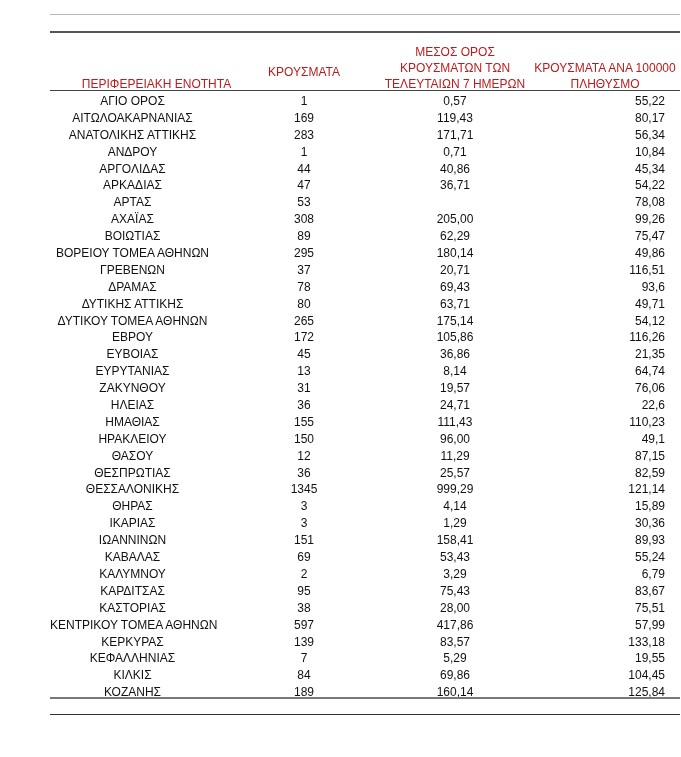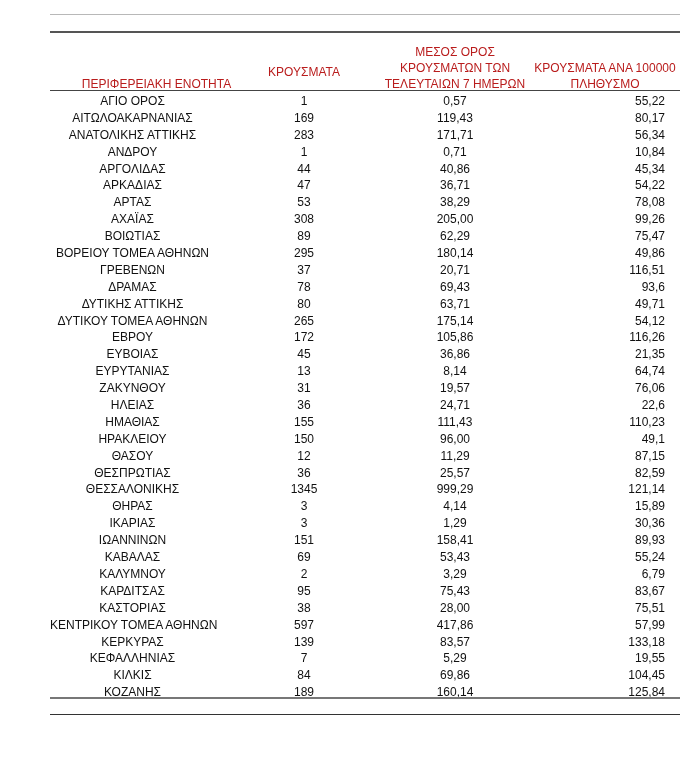--- a/index.html
+++ b/index.html
@@ -83,21 +83,20 @@
     </div>
     <div class="row">
       <div class="cell c-region">ΑΡΚΑΔΙΑΣ</div>
       <div class="cell c-cases">47</div>
       <div class="cell c-avg">36,71</div>
       <div class="cell c-per100k">54,22</div>
     </div>
     <div class="row">
       <div class="cell c-region">ΑΡΤΑΣ</div>
       <div class="cell c-cases">53</div>
-      <div class="cell c-avg">38,29</div>
       <div class="cell c-per100k">78,08</div>
     </div>
     <div class="row">
       <div class="cell c-region">ΑΧΑΪΑΣ</div>
       <div class="cell c-cases">308</div>
       <div class="cell c-avg">205,00</div>
       <div class="cell c-per100k">99,26</div>
     </div>
     <div class="row">
       <div class="cell c-region">ΒΟΙΩΤΙΑΣ</div>

